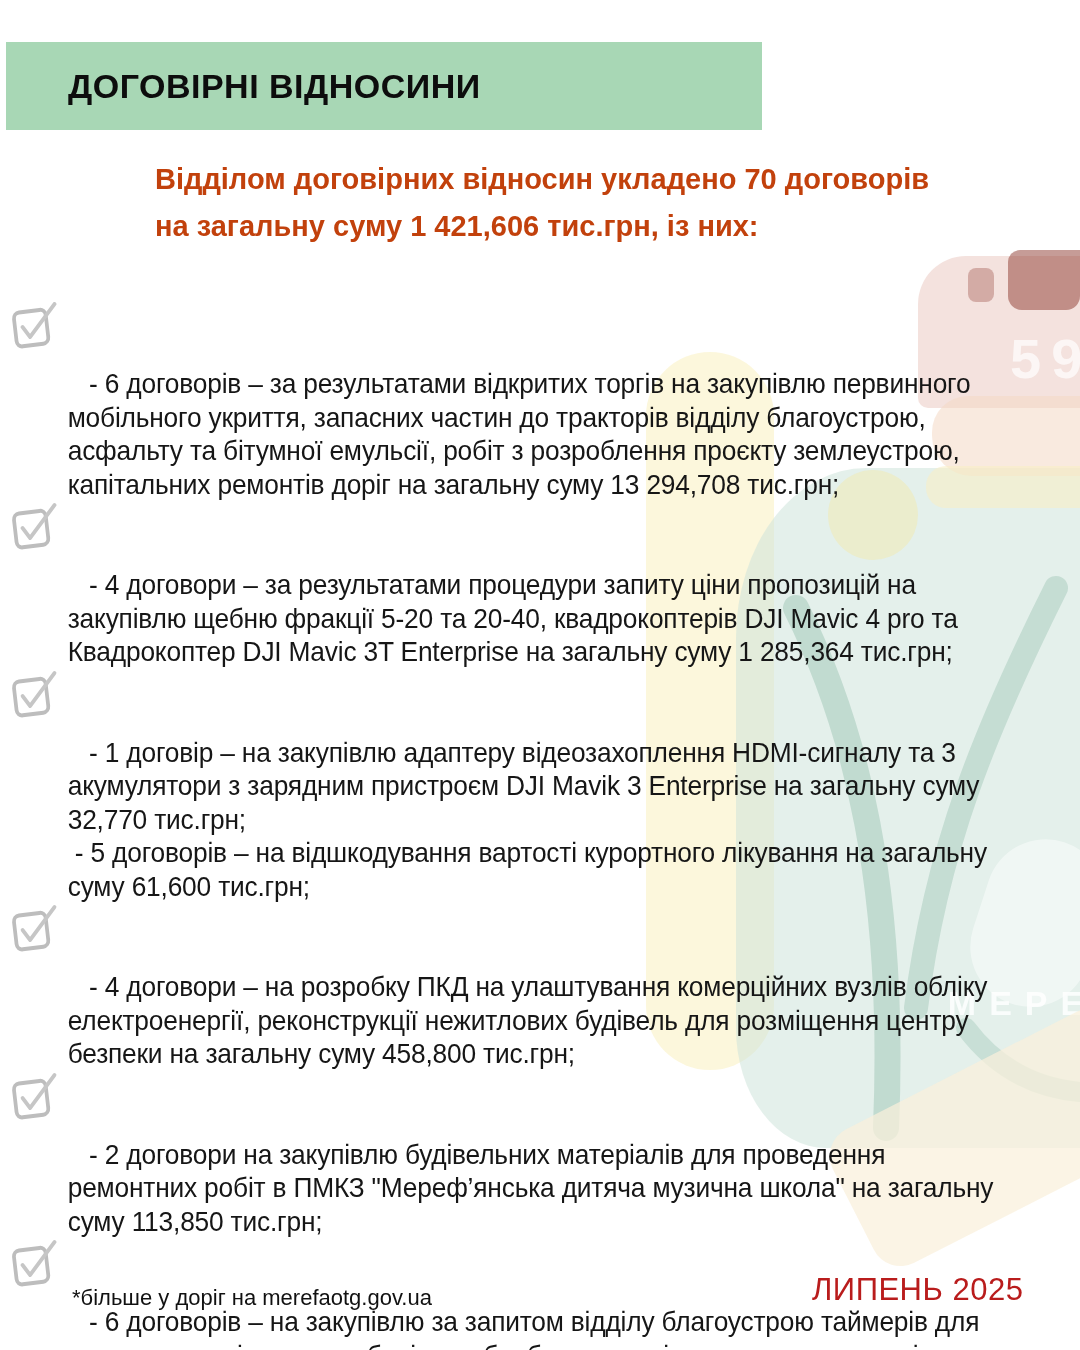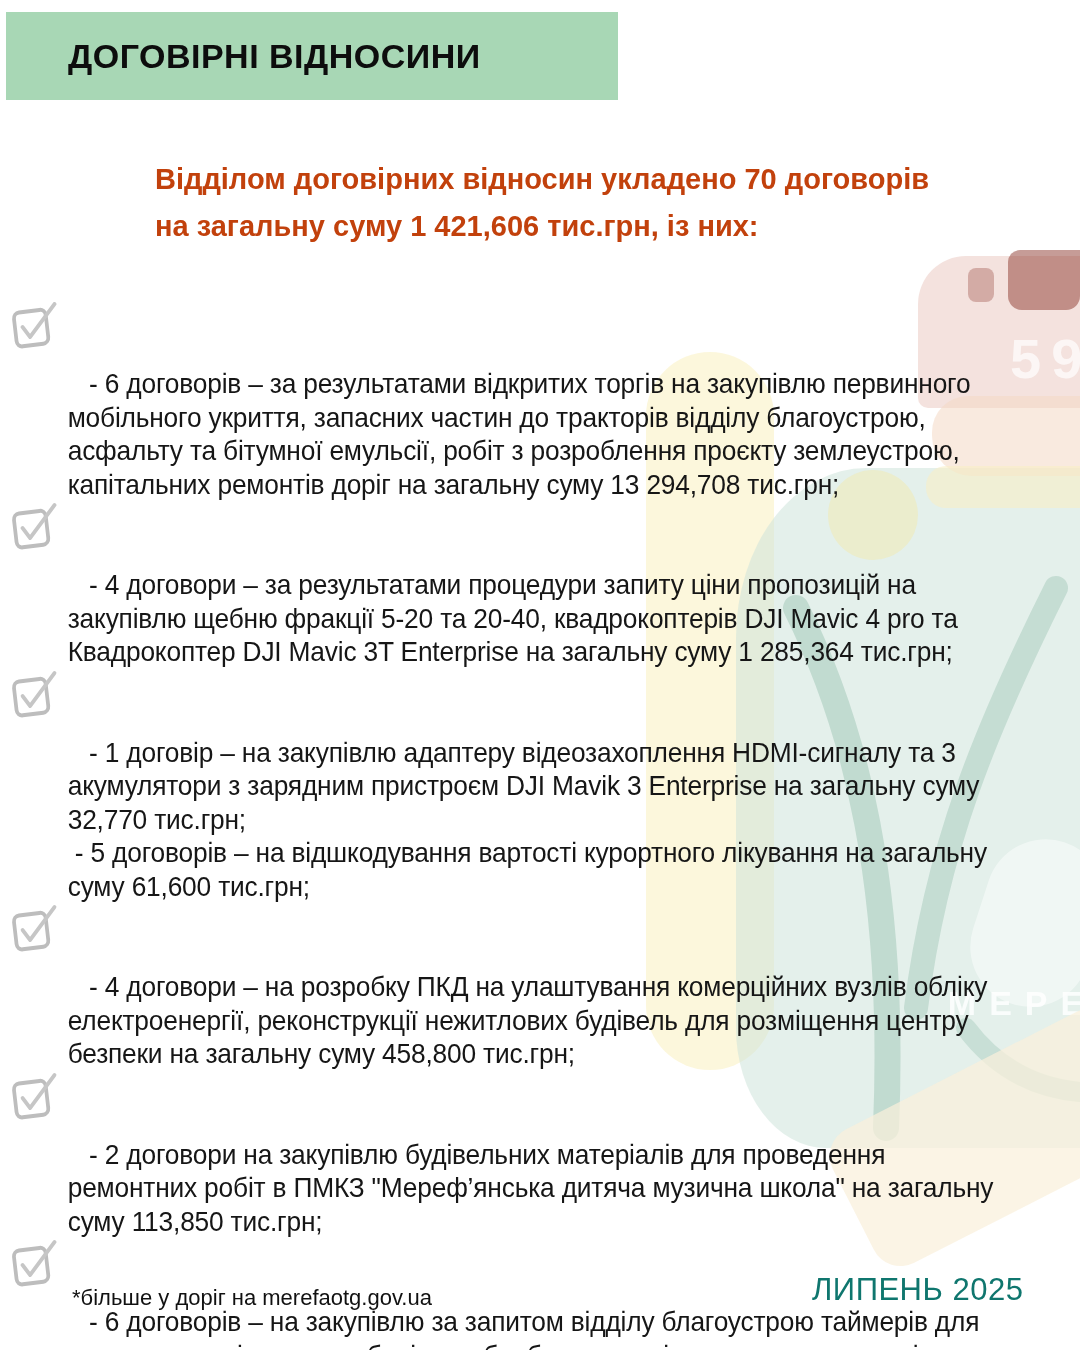--- a/index.html
+++ b/index.html
@@ -39,21 +39,21 @@
   .wm-city       { left:922px; top:984px; width:200px;
                    font-size:34px; font-weight:bold; letter-spacing:13px;
                    color:rgba(255,255,255,0.82); white-space:nowrap; }
   .wm-wedge      { left:836px; top:1062px; width:320px; height:150px;
                    background:rgba(249,240,219,0.72); border-radius:30px;
                    transform:rotate(-27deg); }
   .wm-curves     { left:736px; top:468px; }
 
   
   .banner {
-    position:absolute; left:6px; top:12px; width:612px; height:88px;
+    position:absolute; left:6px; top:42px; width:756px; height:88px;
     background:#a8d7b5; display:flex; align-items:center; z-index:2;
   }
   .banner h1 {
     margin:0 0 0 62px; font-size:34px; font-weight:bold;
     letter-spacing:0.5px; color:#0d0d0d; white-space:nowrap;
   }
 
   
   .intro {
     position:absolute; left:155px; top:156px; width:840px; z-index:2;
@@ -71,21 +71,21 @@
     position:absolute; left:10px; top:-5px; width:52px; height:54px;
   }
 
   
   .footer-note {
     position:absolute; left:72px; top:1285px; z-index:2;
     font-size:22px; color:#111111;
   }
   .footer-period {
     position:absolute; left:812px; top:1272px; z-index:2;
-    font-size:31px; color:#0f766e; letter-spacing:0.5px;
+    font-size:31px; color:#b91c1c; letter-spacing:0.5px;
   }
 </style>
 </head>
 <body>
 
 <div class="page">
 
   <div class="watermark">
     <div class="wm-yellowcol"></div>
     <div class="wm-teal"></div>

